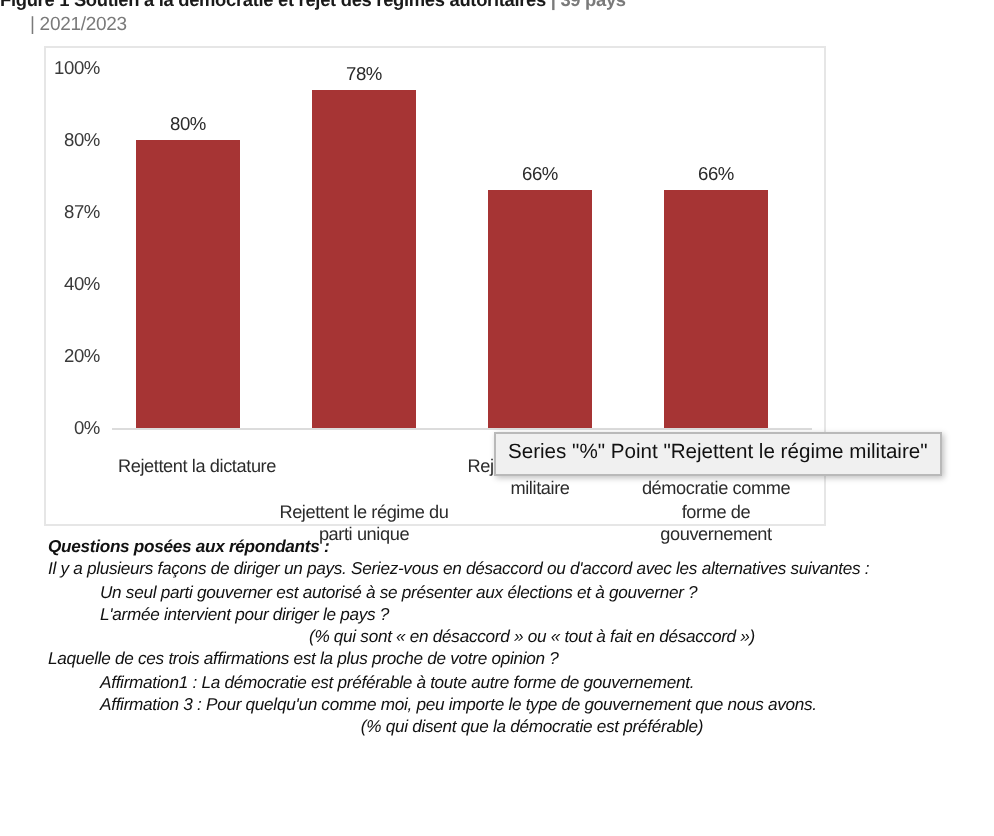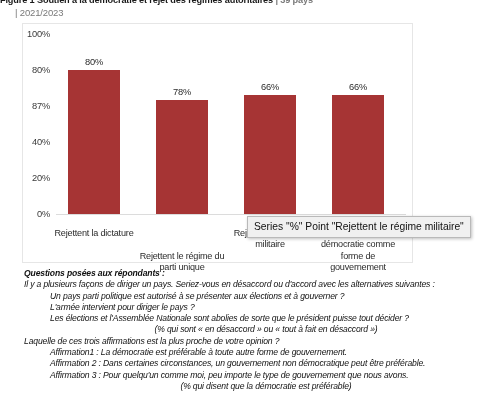--- a/index.html
+++ b/index.html
@@ -162,48 +162,46 @@
     <span class="ytick" style="top:144px;">20%</span>
     <span class="ytick" style="top:108px;">40%</span>
     <span class="ytick" style="top:72px;">87%</span>
     <span class="ytick" style="top:36px;">80%</span>
     <span class="ytick" style="top:0px;">100%</span>
 
     <div class="bar" style="left:12px; width:52px; height:144px;">
       <span class="bar-value">80%</span>
     </div>
 
-    <div class="bar" style="left:100px; width:52px; height:114px;">
+    <div class="bar" style="left:100px; width:52px; height:169px;">
       <span class="bar-value">78%</span>
     </div>
 
     <div class="bar" style="left:188px; width:52px; height:118.8px;">
       <span class="bar-value">66%</span>
     </div>
 
     <div class="bar" style="left:276px; width:52px; height:118.8px;">
       <span class="bar-value">66%</span>
     </div>
 
-    <div class="cat-label" style="left:-6px;  width:88px;">Rejettent la dictature</div>
+    <div class="cat-label" style="left:-6px;  width:88px;text-align:right;">Rejettent la dictature</div>
     <div class="cat-label" style="left:82px;  width:88px;margin-top:23px;">Rejettent le régime du parti unique</div>
     <div class="cat-label" style="left:170px; width:88px;">Rejettent le régime militaire</div>
     <div class="cat-label" style="left:258px; width:88px;">Préfèrent la démocratie comme forme de gouvernement</div>
   </div>
 </div>
 
 <div id="chart-tooltip">
   <span class="tt-line">Series "%" Point "Rejettent le régime militaire"</span>
 </div>
 
 <div id="footnotes">
   <p class="fn-head">Questions posées aux répondants :</p>
   <p class="fn-plain">Il y a plusieurs façons de diriger un pays. Seriez-vous en désaccord ou d'accord avec les alternatives suivantes :</p>
-  <p class="fn-indent1">Un pays parti politique est autorisé à se présenter aux élections et à gouverner ?</p>
+  <p class="fn-indent1">Un seul parti gouverner est autorisé à se présenter aux élections et à gouverner ?</p>
   <p class="fn-indent1">L'armée intervient pour diriger le pays ?</p>
-  <p class="fn-indent1">Les élections et l'Assemblée Nationale sont abolies de sorte que le président puisse tout décider ?</p>
   <p class="fn-indent2">(% qui sont « en désaccord » ou « tout à fait en désaccord »)</p>
   <p class="fn-plain">Laquelle de ces trois affirmations est la plus proche de votre opinion ?</p>
   <p class="fn-indent1">Affirmation1 : La démocratie est préférable à toute autre forme de gouvernement.</p>
-  <p class="fn-indent1">Affirmation 2 : Dans certaines circonstances, un gouvernement non démocratique peut être préférable.</p>
   <p class="fn-indent1">Affirmation 3 : Pour quelqu'un comme moi, peu importe le type de gouvernement que nous avons.</p>
   <p class="fn-indent2">(% qui disent que la démocratie est préférable)</p>
 </div>
 
 </body></html>

